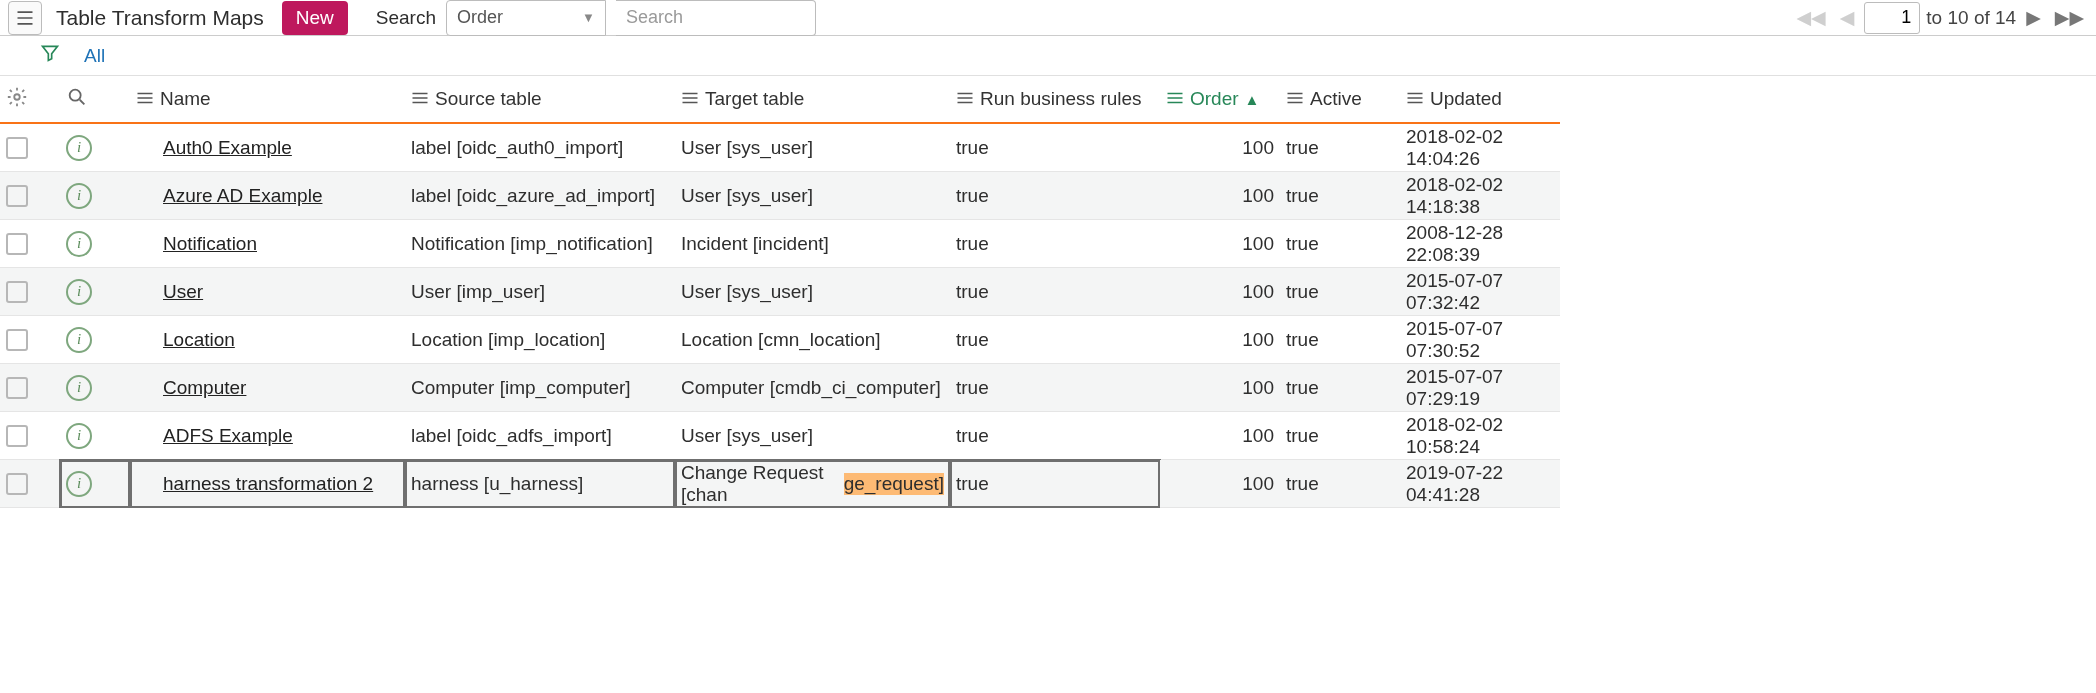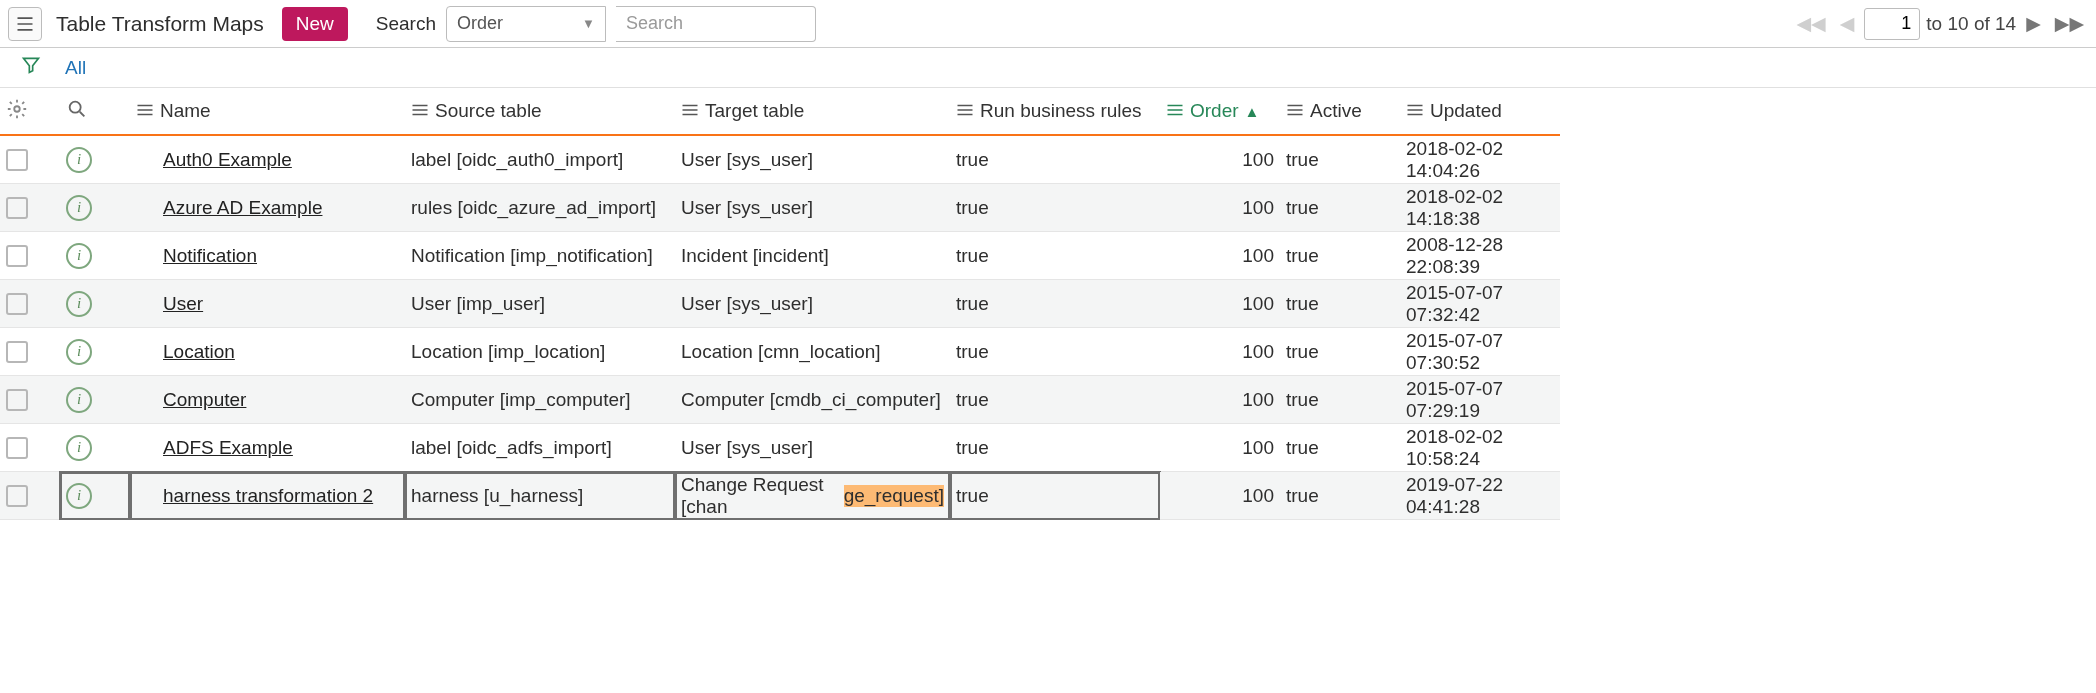--- a/index.html
+++ b/index.html
@@ -6,21 +6,21 @@
   body {
     font-family: -apple-system, BlinkMacSystemFont, "Segoe UI", Arial, sans-serif;
     font-size: 19px;
     color: #2e2e2e;
     background: #fff;
     width: 2096px;
   }
   .toolbar {
     display: flex;
     align-items: center;
-    height: 48px;
+    height: 36px;
     border-bottom: 1px solid #ccc;
     padding: 0 8px;
     gap: 10px;
   }
   .hamburger {
     width: 34px; height: 34px;
     border: 1px solid #bcbcbc;
     border-radius: 4px;
     display: flex; align-items: center; justify-content: center;
     cursor: pointer;
@@ -68,21 +68,21 @@
     border: 1px solid #bcbcbc;
     border-radius: 3px;
     text-align: right;
     padding: 0 8px;
     font-size: 18px;
   }
 
   .filter-row {
     display: flex; align-items: center;
     height: 40px;
-    padding-left: 21px;
+    padding-left: 40px;
     border-bottom: 1px solid #e0e0e0;
     gap: 24px;
   }
   .funnel { color: #278758; cursor: pointer; }
   .funnel svg { width: 20px; height: 20px; }
   .bc-all { color: #1f73b7; cursor: pointer; font-size: 19px; }
 
   .grid {
     display: grid;
     grid-template-columns: 60px 70px 275px 270px 275px 210px 120px 120px 160px;
@@ -254,21 +254,21 @@
     <div>2018-02-02 14:04:26</div>
     <div class="row-alt">
       <span class="chk"></span>
     </div>
     <div class="row-alt">
       <span class="info">i</span>
     </div>
     <div class="row-alt">
       <a class="name-link">Azure AD Example</a>
     </div>
-    <div class="row-alt">rules [oidc_azure_ad_import]</div>
+    <div class="row-alt">label [oidc_azure_ad_import]</div>
     <div class="row-alt">User [sys_user]</div>
     <div class="row-alt">true</div>
     <div class="num row-alt">100</div>
     <div class="row-alt">true</div>
     <div class="row-alt">2018-02-02 14:18:38</div>
     <div>
       <span class="chk"></span>
     </div>
     <div>
       <span class="info">i</span>

